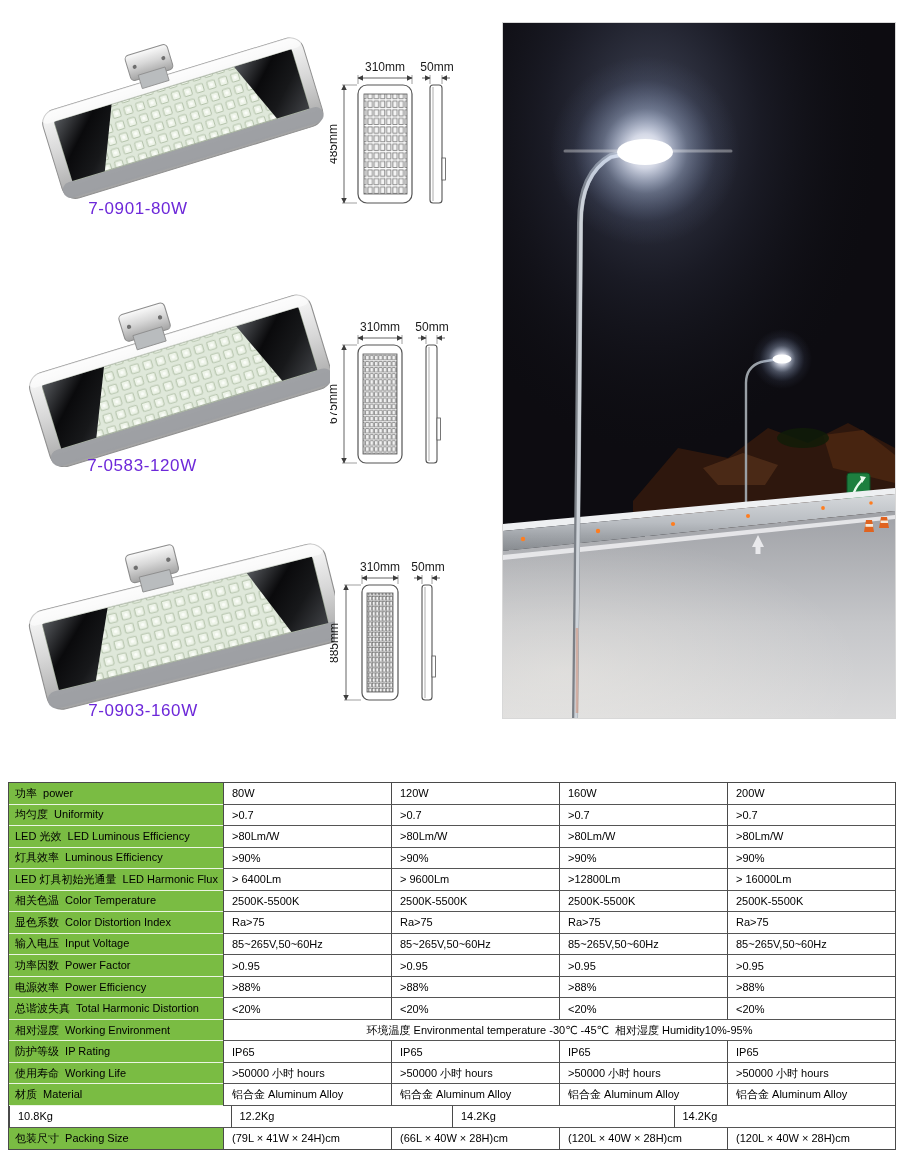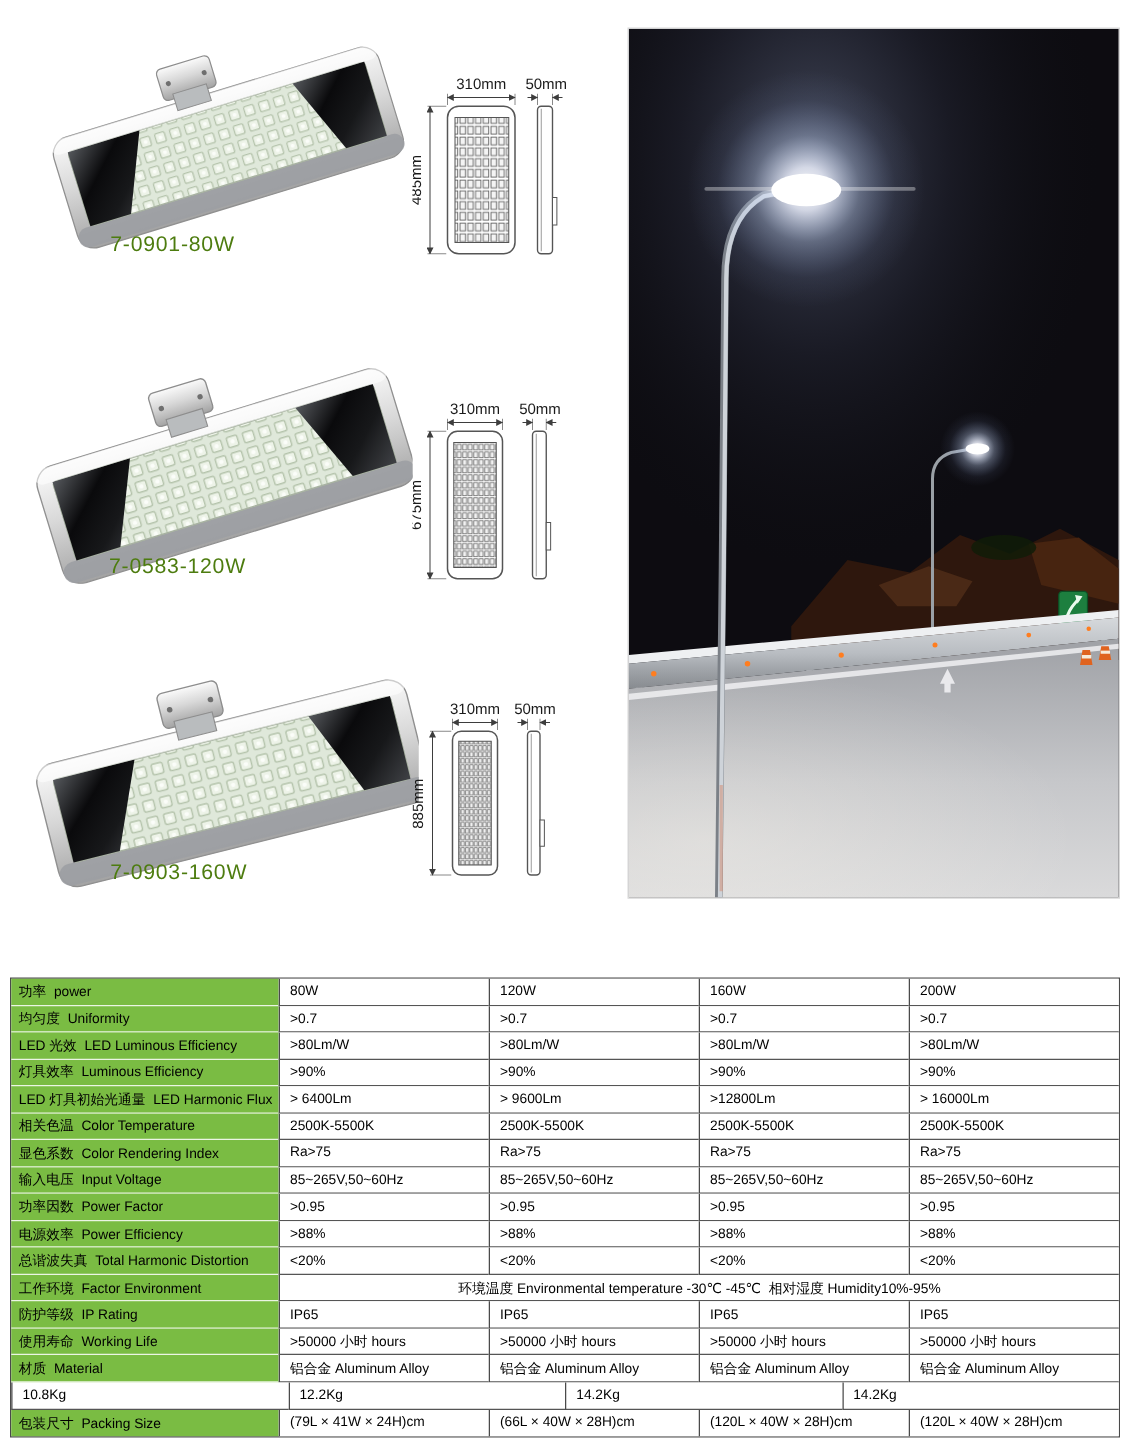--- a/index.html
+++ b/index.html
@@ -1,19 +1,19 @@
 <!DOCTYPE html>
 <html><head>
 <meta charset="utf-8">
 <style>
   html,body{margin:0;padding:0;background:#fff;}
   body{font-family:"Liberation Sans","DejaVu Sans",sans-serif;color:#000;}
   #page{position:relative;width:904px;height:1159px;background:#fff;overflow:hidden;}
   .abs{position:absolute;}
-  .model-label{position:absolute;width:180px;text-align:center;font-size:17px;letter-spacing:.6px;color:#4d7c0f;}
+  .model-label{position:absolute;width:180px;text-align:center;font-size:17px;letter-spacing:.6px;color:#6d28d9;margin-top:13px;}
   #photo{left:502px;top:22px;width:392px;height:695px;border:1px solid #d8d8d8;box-sizing:content-box;}
   
   #spec-table{position:absolute;left:8px;top:782px;width:888px;height:368px;
     border:1px solid #4a4a4a;display:flex;flex-direction:column;box-sizing:border-box;}
   .trow{display:flex;flex:1;min-height:0;}
   .tlabel{width:214px;flex:0 0 214px;background:#7abc43;display:flex;align-items:center;
     padding-left:6px;box-sizing:border-box;white-space:pre;font-size:11px;
     border-bottom:1px solid rgba(255,255,255,.85);overflow:hidden;}
   .tcell{flex:1;background:#fff;border-left:1px solid #4a4a4a;border-bottom:1px solid #555;
     display:flex;align-items:center;padding-left:8px;box-sizing:border-box;white-space:pre;
@@ -287,21 +287,21 @@
         <div class="tcell">&gt; 16000Lm</div>
       </div>
       <div class="trow">
         <div class="tlabel">相关色温  Color Temperature</div>
         <div class="tcell">2500K-5500K</div>
         <div class="tcell">2500K-5500K</div>
         <div class="tcell">2500K-5500K</div>
         <div class="tcell">2500K-5500K</div>
       </div>
       <div class="trow">
-        <div class="tlabel">显色系数  Color Rendering Index</div>
+        <div class="tlabel">显色系数  Color Distortion Index</div>
         <div class="tcell">Ra&gt;75</div>
         <div class="tcell">Ra&gt;75</div>
         <div class="tcell">Ra&gt;75</div>
         <div class="tcell">Ra&gt;75</div>
       </div>
       <div class="trow">
         <div class="tlabel">输入电压  Input Voltage</div>
         <div class="tcell">85~265V,50~60Hz</div>
         <div class="tcell">85~265V,50~60Hz</div>
         <div class="tcell">85~265V,50~60Hz</div>
@@ -322,21 +322,21 @@
         <div class="tcell">&gt;88%</div>
       </div>
       <div class="trow">
         <div class="tlabel">总谐波失真  Total Harmonic Distortion</div>
         <div class="tcell">&lt;20%</div>
         <div class="tcell">&lt;20%</div>
         <div class="tcell">&lt;20%</div>
         <div class="tcell">&lt;20%</div>
       </div>
       <div class="trow">
-        <div class="tlabel">工作环境  Factor Environment</div>
+        <div class="tlabel">相对湿度  Working Environment</div>
         <div class="tcell tspan">环境温度 Environmental temperature -30℃ -45℃  相对湿度 Humidity10%-95%</div>
       </div>
       <div class="trow">
         <div class="tlabel">防护等级  IP Rating</div>
         <div class="tcell">IP65</div>
         <div class="tcell">IP65</div>
         <div class="tcell">IP65</div>
         <div class="tcell">IP65</div>
       </div>
       <div class="trow">

